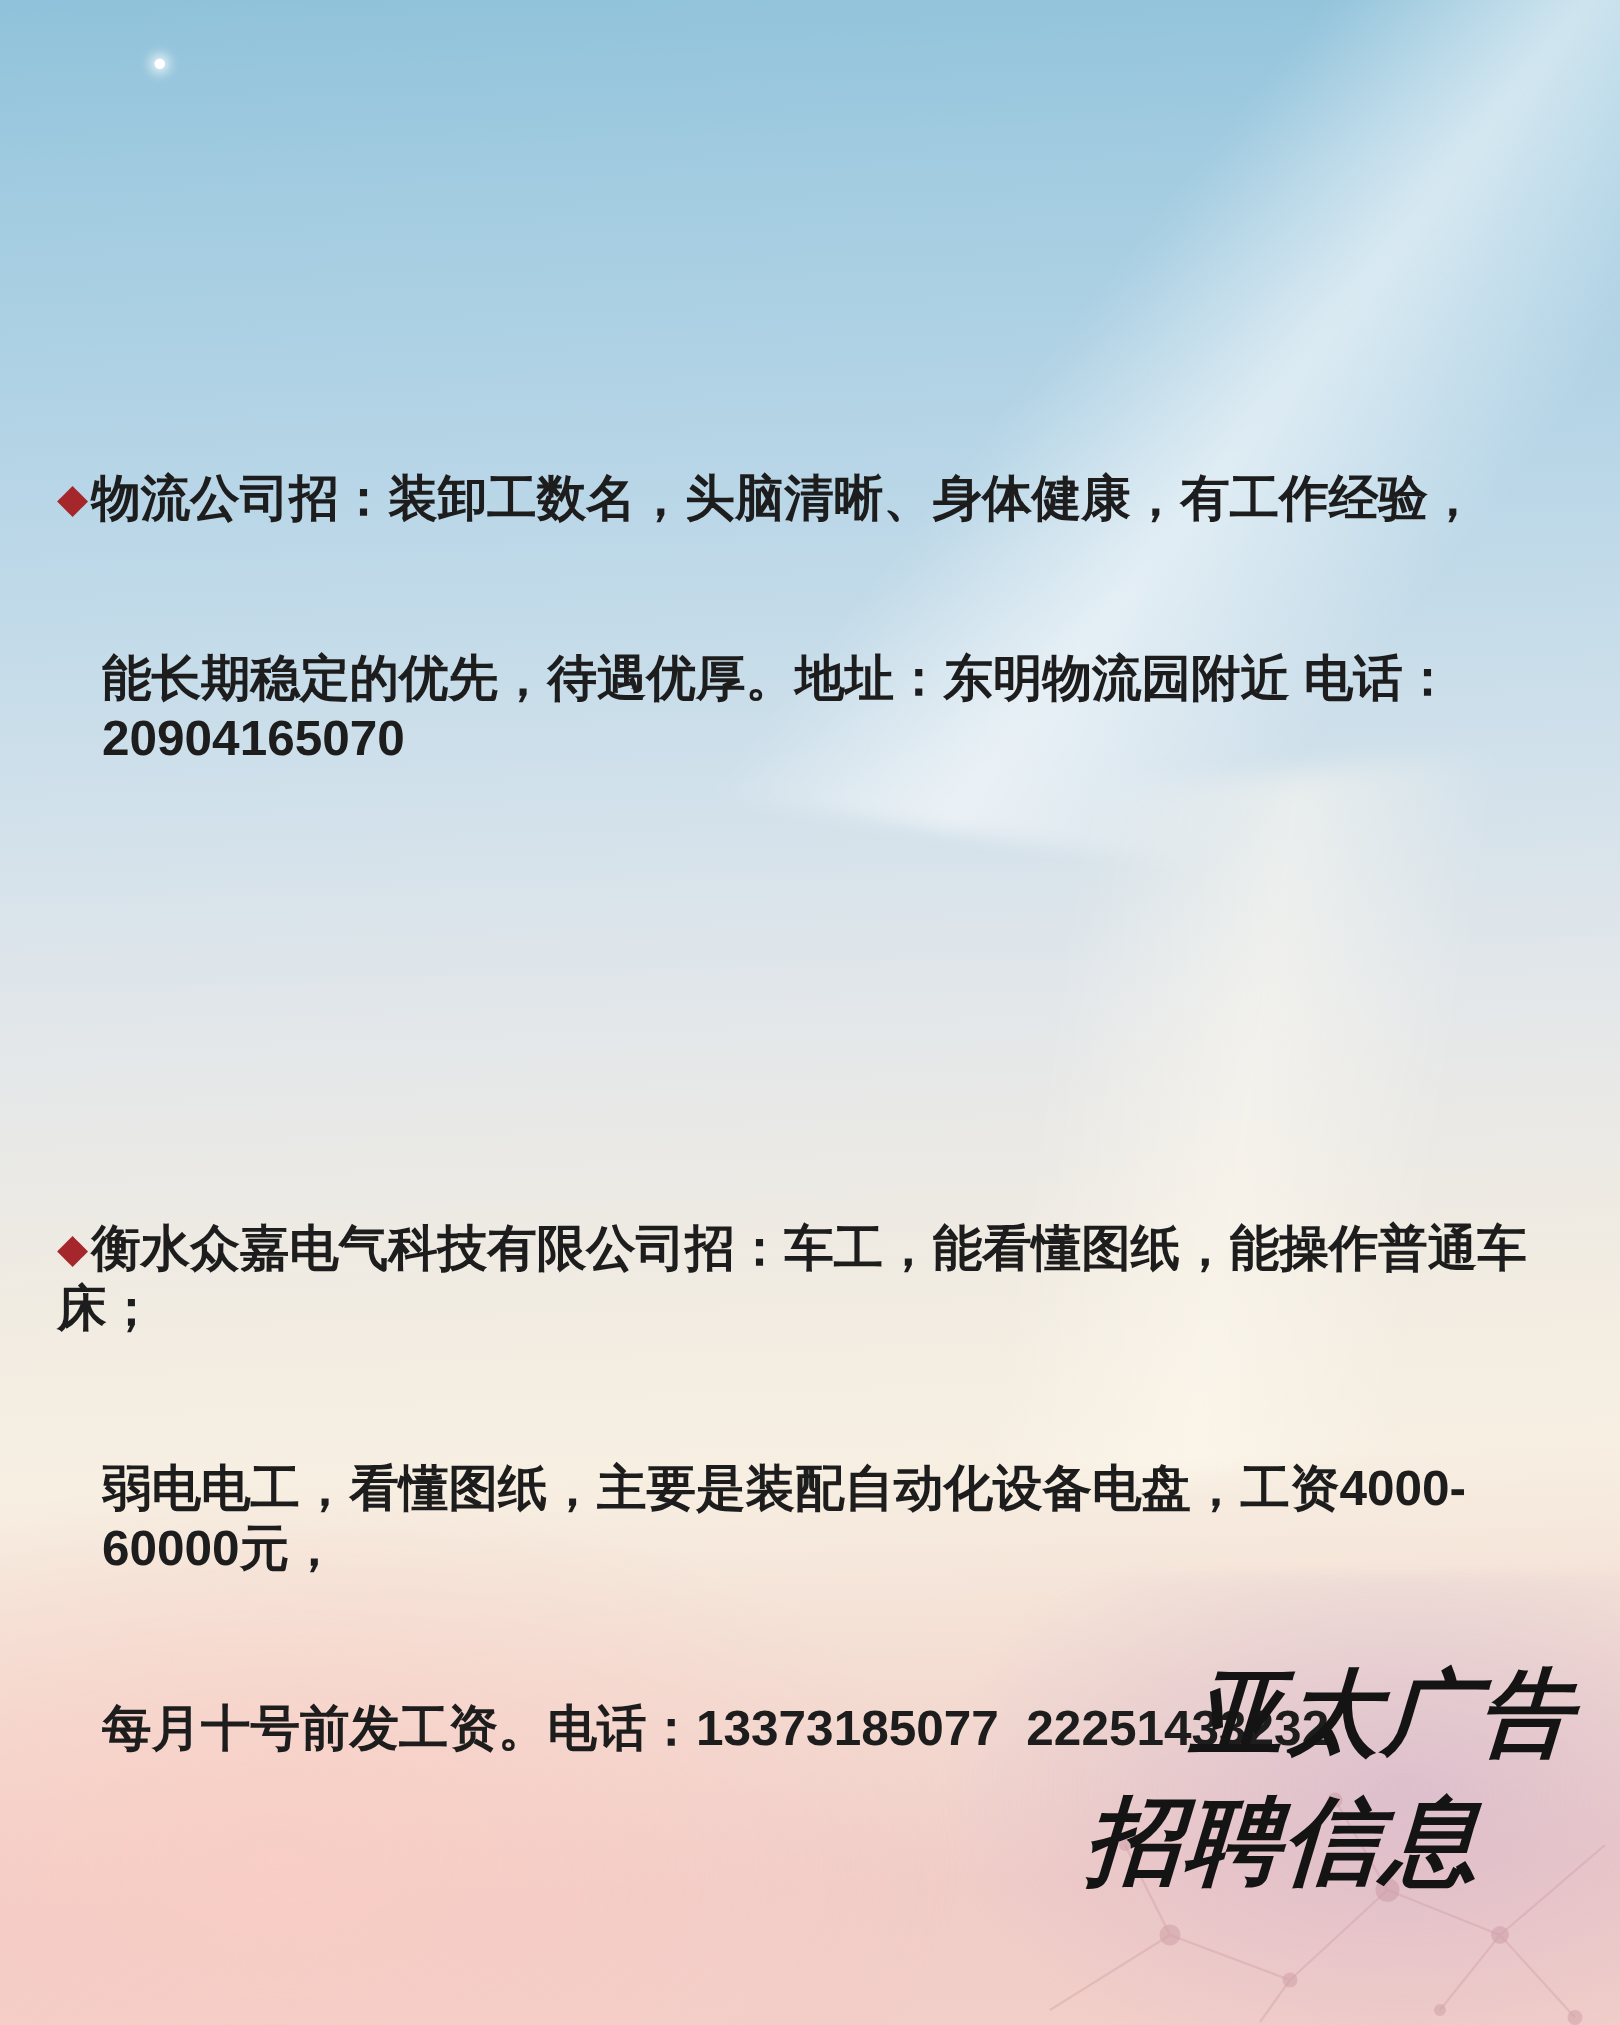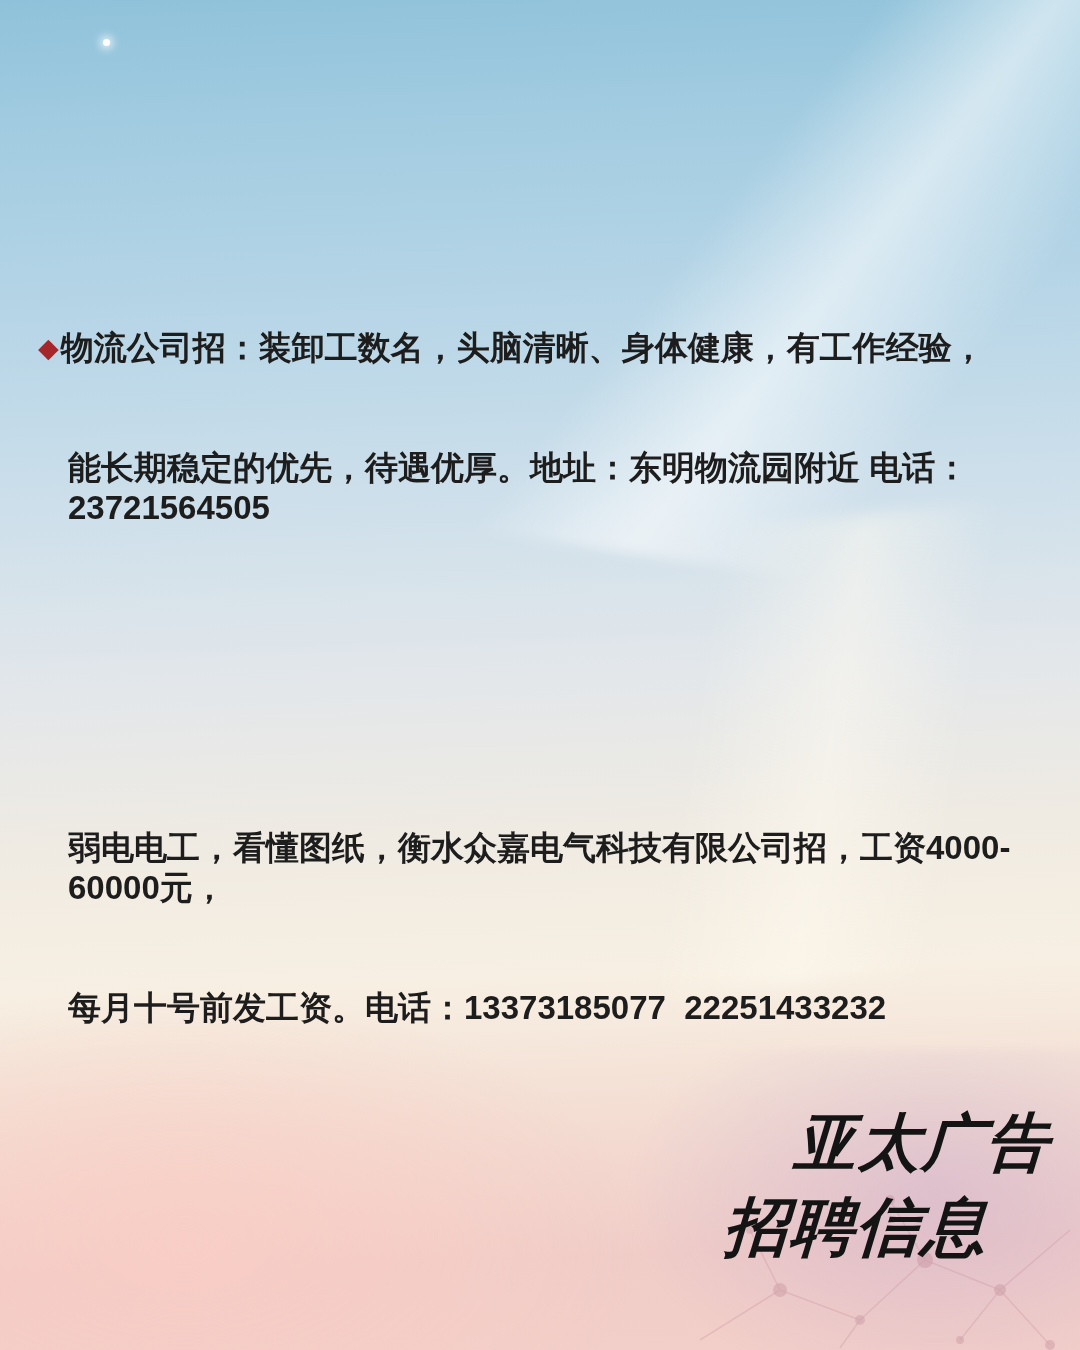--- a/index.html
+++ b/index.html
@@ -72,21 +72,21 @@
     left: 38px; top: 112px;
     width: 1012px;
     color: #1d1d1d;
     font-weight: 700;
     font-size: 33px;
     line-height: 40px;
     white-space: pre-wrap;
   }
   .listing { margin: 0 0 20px 0; }
   .listing p { margin: 0; padding-left: 30px; }
-  .listing p.first { padding-left: 0; margin-top: 16px; }
+  .listing p.first { padding-left: 0; }
   .bullet {
     color: #a5272c;
     font-size: 27px;
     margin-right: 2px;
     vertical-align: 2px;
   }
   .brand {
     position: absolute;
     top: 1108px; right: 32px;
     color: #141414;
@@ -142,25 +142,26 @@
         <circle cx="90" cy="60" r="4"></circle>
       <circle cx="390" cy="175" r="5"></circle>
         <circle cx="300" cy="170" r="4"></circle>
     </g>
   </svg>
 
   <div class="content">
 
     <div class="listing">
       <p class="first"><span class="bullet">◆</span><span>物流公司招：装卸工数名，头脑清晰、身体健康，有工作经验，</span></p>
-      <p>能长期稳定的优先，待遇优厚。地址：东明物流园附近 电话：23721564505</p>
+      <p>能长期稳定的优先，待遇优厚。地址：东明物流园附近 电话：20904165070</p>
     </div>
 
     <div class="listing">
-      <p>弱电电工，看懂图纸，衡水众嘉电气科技有限公司招，工资4000-60000元，</p>
+      <p class="first"><span class="bullet">◆</span><span>衡水众嘉电气科技有限公司招：车工，能看懂图纸，能操作普通车床；</span></p>
+      <p>弱电电工，看懂图纸，主要是装配自动化设备电盘，工资4000-60000元，</p>
       <p>每月十号前发工资。电话：13373185077  22251433232</p>
     </div>
 
     
 
     
 
     
 
     

